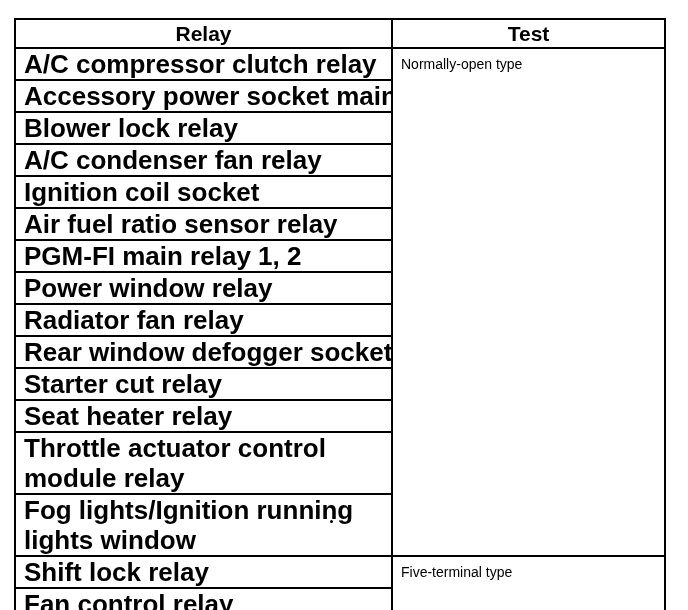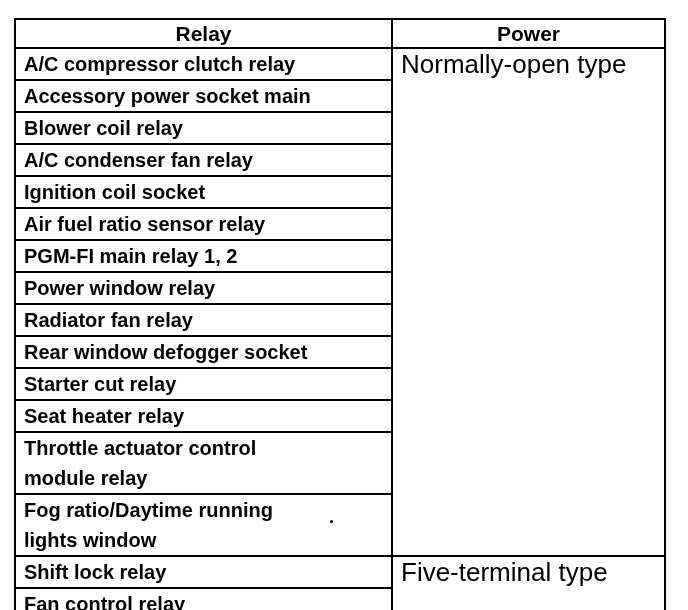--- a/index.html
+++ b/index.html
@@ -40,35 +40,35 @@
   }
   .relay-table th {
     text-align: center;
     font-size: 21px;
     font-weight: bold;
     height: 27px;
     line-height: 27px;
     padding: 0 4px;
   }
   .relay-table td.relay-cell {
-    font-size: 20px;
+    font-size: 26px;
     font-weight: bold;
     height: 30px;
     line-height: 30px;
     padding: 0 0 0 8px;
     white-space: nowrap;
     overflow: hidden;
   }
   .relay-table td.relay-cell.two-line {
     height: 60px;
     line-height: 30px;
     white-space: normal;
   }
   .relay-table td.test-cell {
-    font-size: 26px;
+    font-size: 14px;
     font-weight: normal;
     padding: 0 9px 0 8px;
     line-height: 30px;
     margin-left: 38px;
   }
   .test-cell-inner {
     display: block;
   }
   .stray-dot {
     position: absolute;
@@ -86,35 +86,35 @@
 <div class="page">
 
   <table class="relay-table">
     <colgroup>
       <col class="c-relay">
       <col class="c-test">
     </colgroup>
     <thead>
       <tr>
         <th>Relay</th>
-        <th>Power</th>
+        <th>Test</th>
       </tr>
     </thead>
     <tbody>
       <tr>
         <td class="relay-cell">A/C compressor clutch relay</td>
         <td class="test-cell" rowspan="14">
           <span class="test-cell-inner">Normally-open type</span>
         </td>
       </tr>
       <tr>
         <td class="relay-cell">Accessory power socket main</td>
       </tr>
       <tr>
-        <td class="relay-cell">Blower coil relay</td>
+        <td class="relay-cell">Blower lock relay</td>
       </tr>
       <tr>
         <td class="relay-cell">A/C condenser fan relay</td>
       </tr>
       <tr>
         <td class="relay-cell">Ignition coil socket</td>
       </tr>
       <tr>
         <td class="relay-cell">Air fuel ratio sensor relay</td>
       </tr>
@@ -137,21 +137,21 @@
         <td class="relay-cell">Seat heater relay</td>
       </tr>
       <tr>
         <td class="relay-cell two-line">
           <span>Throttle actuator control</span><br>
           <span>module relay</span>
         </td>
       </tr>
       <tr>
         <td class="relay-cell two-line">
-          <span>Fog ratio/Daytime running</span><br>
+          <span>Fog lights/Ignition running</span><br>
           <span>lights window</span>
         </td>
       </tr>
       <tr>
         <td class="relay-cell">Shift lock relay</td>
         <td class="test-cell" rowspan="2">
           <span class="test-cell-inner">Five-terminal type</span>
         </td>
       </tr>
       <tr>

